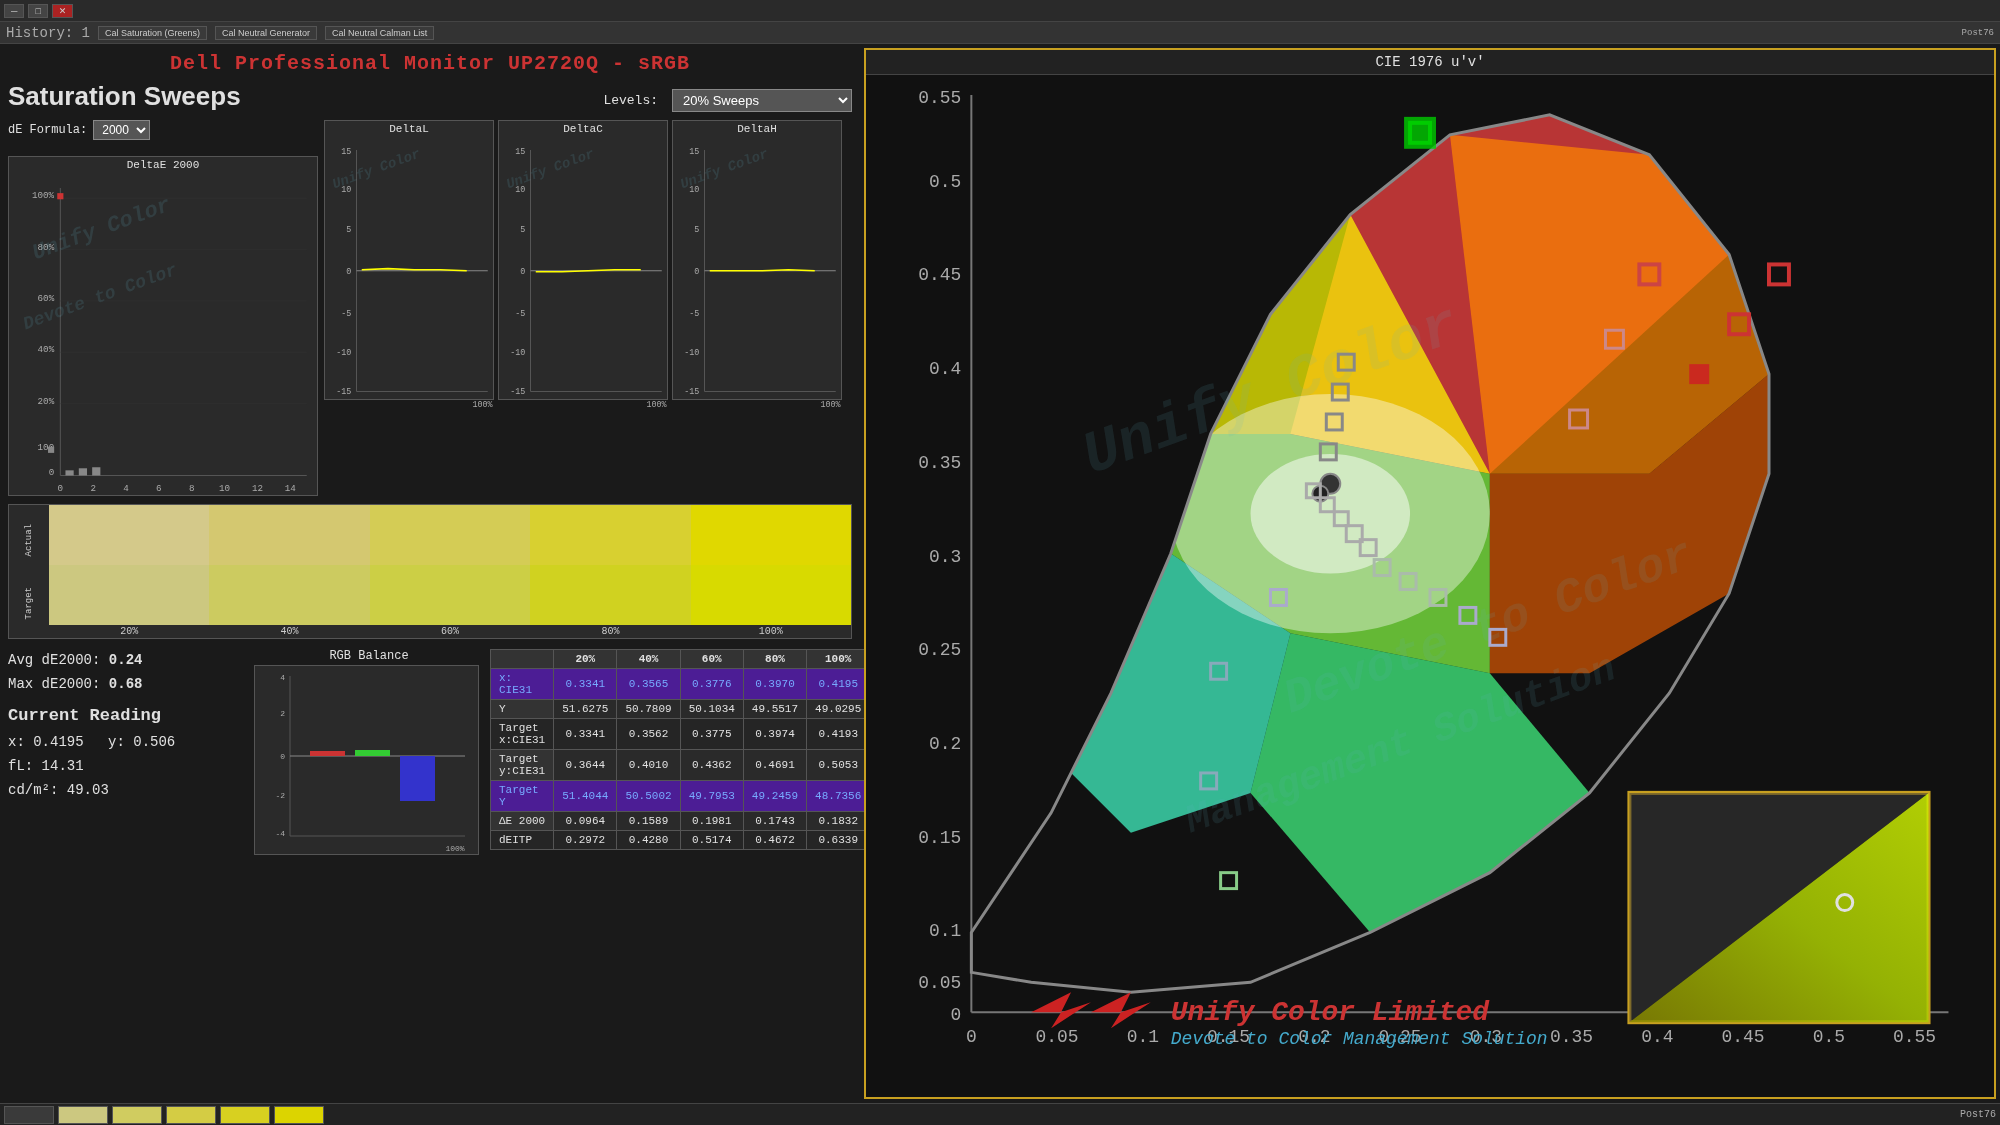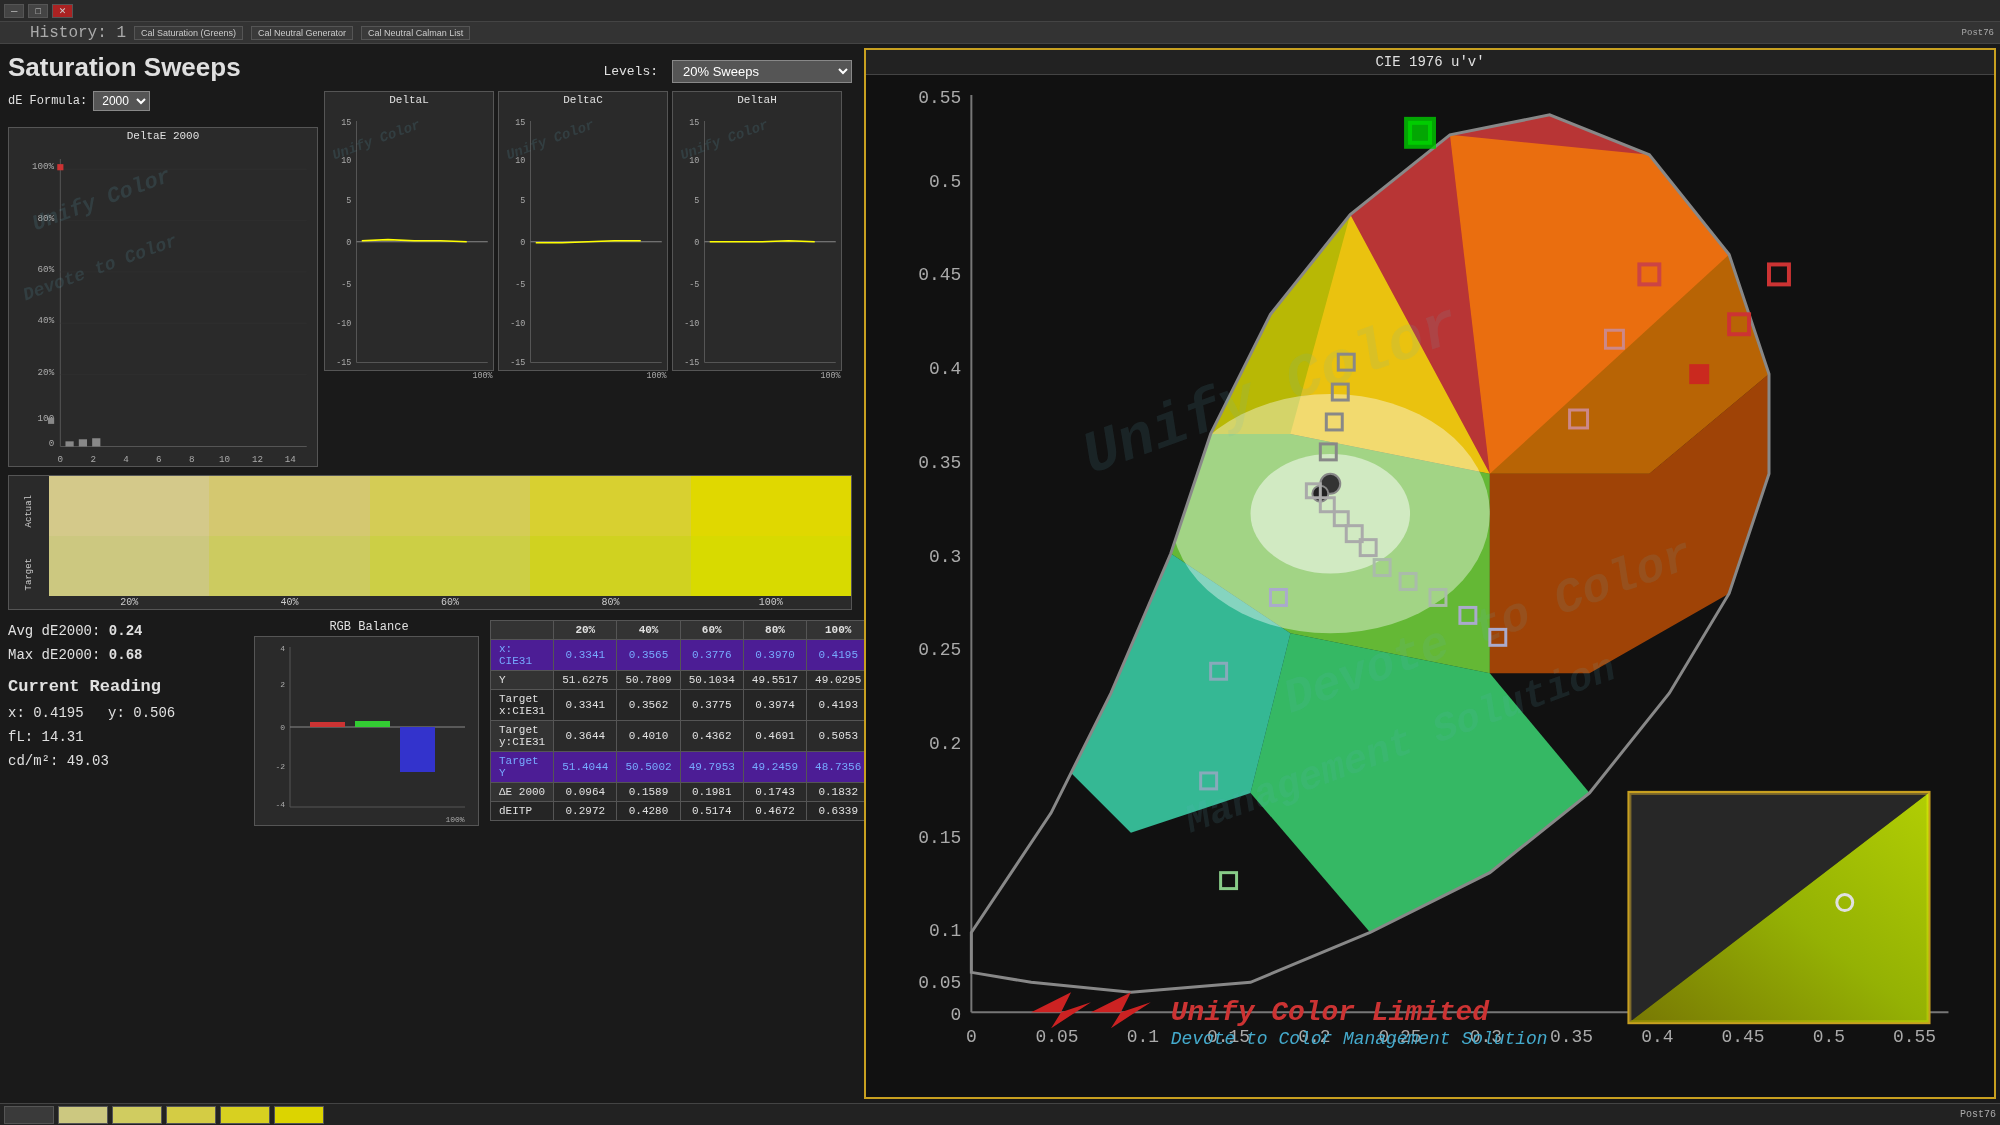--- a/index.html
+++ b/index.html
@@ -227,32 +227,33 @@
 
 <div id="top-bar">
   <div id="top-bar-controls">
     <button class="tb-btn">─</button>
     <button class="tb-btn">□</button>
     <button class="tb-btn" style="background:#aa2222;">✕</button>
   </div>
 </div>
 
 <div id="toolbar">
-  <span style="color:#aaa;font-size:16px;margin-left:24px;">History: 1</span>
+  <span style="color:#aaa;font-size:14px;">History: 1</span>
   <button class="tb-btn" style="font-size:9px;background:#3a3a3a;">Cal Saturation (Greens)</button>
   <button class="tb-btn" style="font-size:9px;background:#3a3a3a;">Cal Neutral Generator</button>
   <button class="tb-btn" style="font-size:9px;background:#3a3a3a;">Cal Neutral Calman List</button>
   <div style="flex:1;"></div>
   <span style="font-size:9px;color:#aaa;">Post76</span>
 </div>
 
 <div id="main">
 
   <div id="left-panel">
 
+    <div id="app-title">Dell Professional Monitor UP2720Q - sRGB</div>
 
     <div style="display:flex;align-items:flex-start;justify-content:space-between;">
       <div id="section-title">Saturation Sweeps</div>
       <div id="levels-row" style="margin-left:17px;margin-top:8px;">
         <label id="levels-label" style="font-size:13px;color:#e0e0e0;margin-right:6px;">Levels:</label>
         <select id="levels-select">
           <option>20% Sweeps</option>
           <option>10% Sweeps</option>
           <option>5% Sweeps</option>
         </select>

